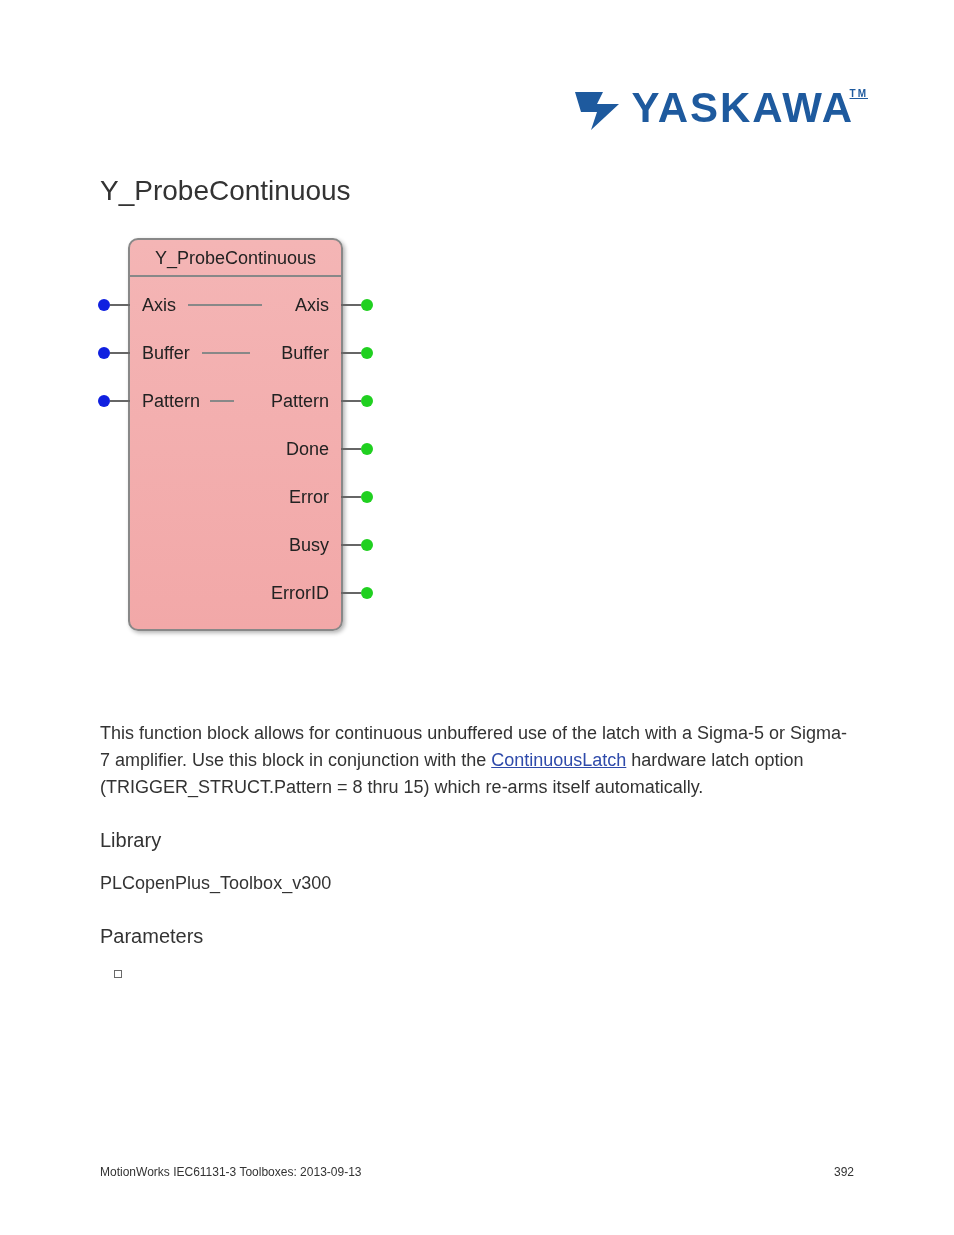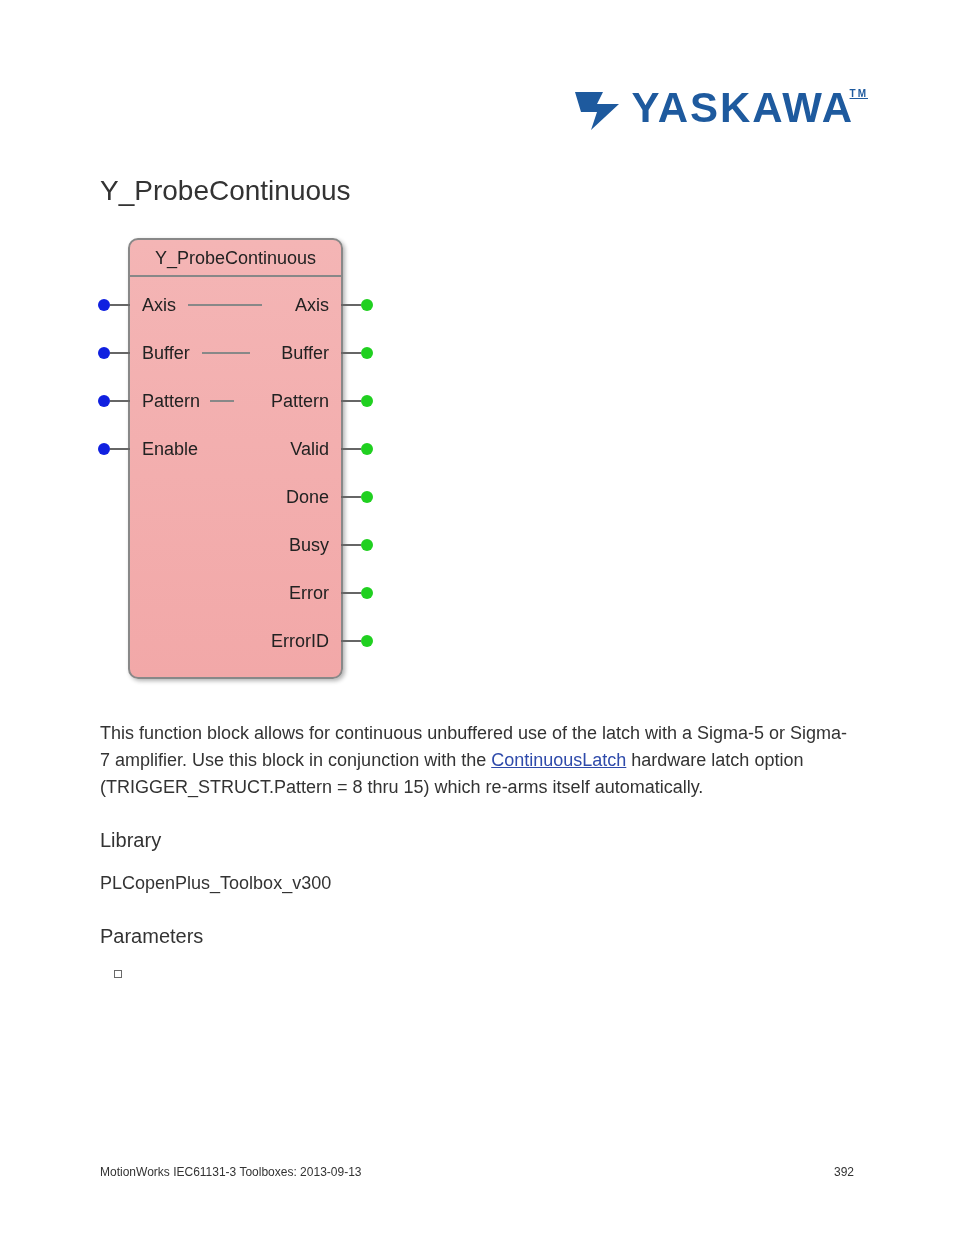--- a/index.html
+++ b/index.html
@@ -227,42 +227,34 @@
         <div class="block-row">
           <span class="port-label left">Pattern</span>
           <span class="port-label right">Pattern</span>
           <div class="input-dot"></div>
           <div class="input-line"></div>
           <div class="output-dot"></div>
           <div class="output-line"></div>
           <div class="connector-line" style="left: 80px; width: 24px;"></div>
         </div>
         <div class="block-row">
-          <span class="port-label left">Enable</span>
-          <span class="port-label right">Valid</span>
-          <div class="input-dot"></div>
-          <div class="input-line"></div>
-          <div class="output-dot"></div>
-          <div class="output-line"></div>
-        </div>
-        <div class="block-row">
           <span class="port-label left"></span>
           <span class="port-label right">Done</span>
           <div class="output-dot"></div>
           <div class="output-line"></div>
         </div>
         <div class="block-row">
           <span class="port-label left"></span>
+          <span class="port-label right">Error</span>
+          <div class="output-dot"></div>
+          <div class="output-line"></div>
+        </div>
+        <div class="block-row">
+          <span class="port-label left"></span>
           <span class="port-label right">Busy</span>
-          <div class="output-dot"></div>
-          <div class="output-line"></div>
-        </div>
-        <div class="block-row">
-          <span class="port-label left"></span>
-          <span class="port-label right">Error</span>
           <div class="output-dot"></div>
           <div class="output-line"></div>
         </div>
         <div class="block-row">
           <span class="port-label left"></span>
           <span class="port-label right">ErrorID</span>
           <div class="output-dot"></div>
           <div class="output-line"></div>
         </div>
       </div>

